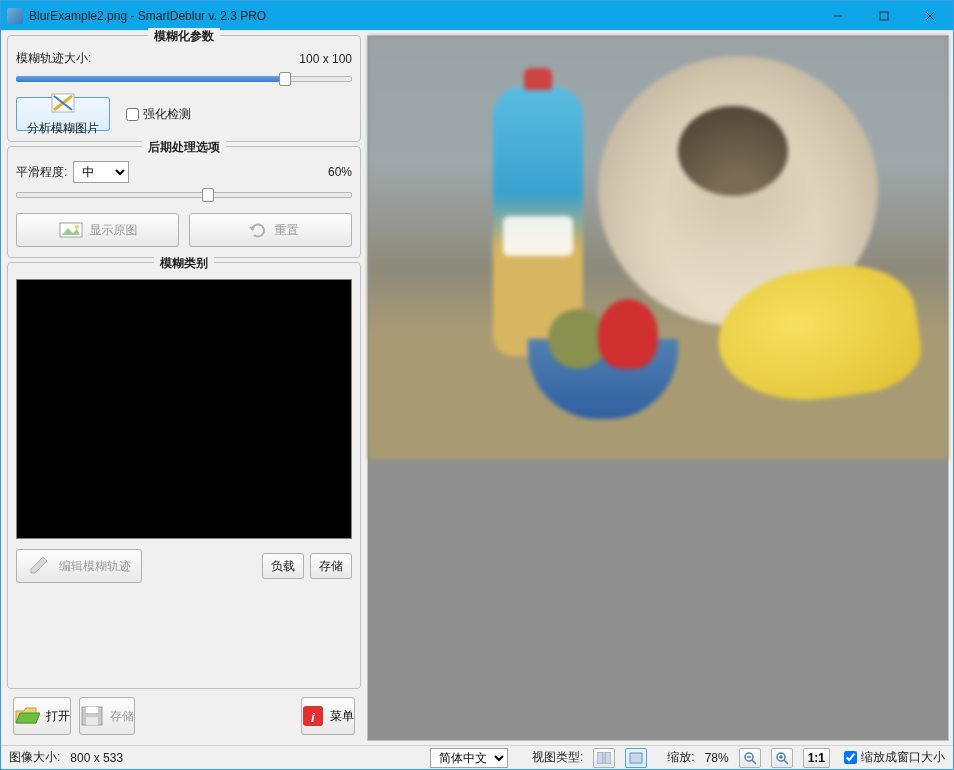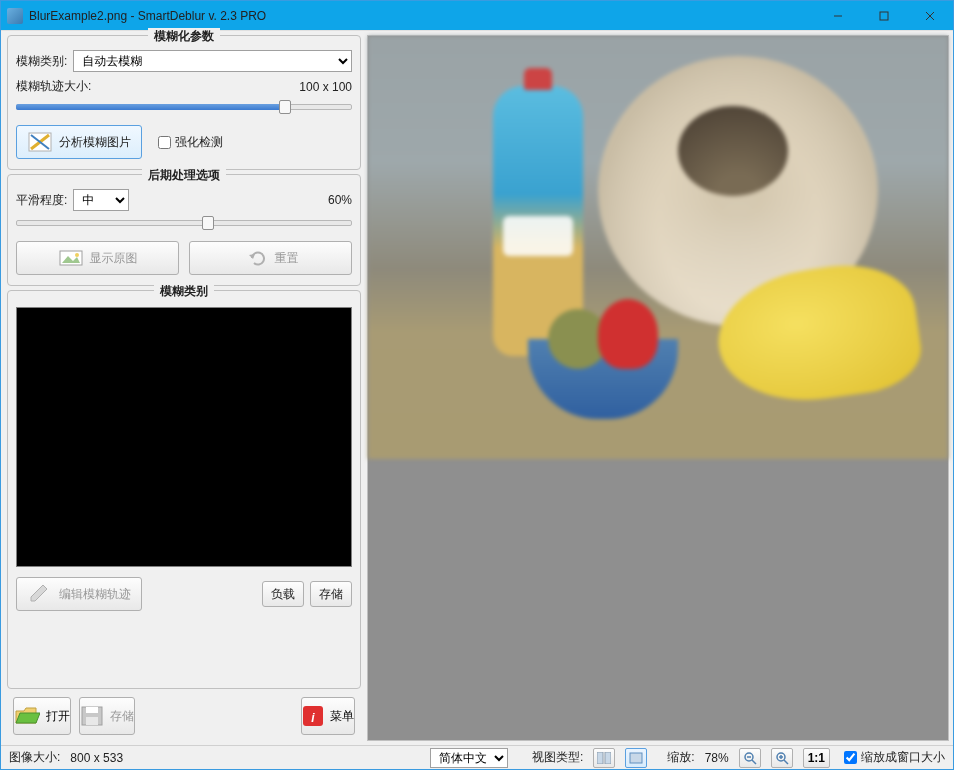--- a/index.html
+++ b/index.html
@@ -41,21 +41,21 @@
 .slider { width: 100%; height: 16px; position: relative; margin-top: 4px; }
 .slider .track { position: absolute; left: 0; right: 0; top: 5px; height: 6px; background: #e8e8e8; border: 1px solid #b8b8b8; border-radius: 2px; }
 .slider .fill { position: absolute; left: 0; top: 5px; height: 6px; background: linear-gradient(180deg,#6aa0e0,#3a7ad0); border-radius: 2px; }
 .slider .thumb { position: absolute; top: 1px; width: 12px; height: 14px; background: #f8f8f8; border: 1px solid #909090; border-radius: 2px; transform: translateX(-50%); }
 
 .btn { display: inline-flex; align-items: center; justify-content: center; gap: 6px; height: 34px; border: 1px solid #b0b0b0; background: linear-gradient(180deg,#fdfdfd,#e8e8e8); border-radius: 3px; padding: 0 10px; color: #222; cursor: default; }
 .btn.small { height: 26px; padding: 12px 8px; }
 .btn.disabled { color: #999; }
 .btn .ico { width: 26px; height: 22px; display: inline-flex; align-items: center; justify-content: center; }
 .btn.half { flex: 1; }
-.btn.selected { border: 1px solid #5aa0e0; background: linear-gradient(180deg,#f0f8ff,#dceefc); }
+.btn.selected { border: 1px solid #5aa0e0; background: linear-gradient(180deg,#f0f8ff,#dceefc); flex-direction: column; }
 
 .analyze-row { display:flex; align-items:center; gap:16px; margin-top:10px; }
 .check { display:flex; align-items:center; gap:4px; }
 .check input { width:13px; height:13px; }
 
 .kernel { width: 100%; height: 260px; background: #000; border: 1px solid #808080; margin-top: 8px; }
 
 .bottombar { display:flex; align-items:center; gap:8px; padding: 4px 6px; }
 .bigbtn { display:inline-flex; align-items:center; gap:6px; height:38px; border:1px solid #b0b0b0; background:linear-gradient(180deg,#fdfdfd,#e8e8e8); border-radius:3px; padding:0 0; }
 .bigbtn.disabled { color:#999; }
@@ -94,26 +94,20 @@
         <line x1="9" y1="1" x2="1" y2="9" stroke="#333" stroke-width="1"></line>
       </svg>
   </div>
 </div>
 
 <div class="main">
   <div class="sidebar">
 
     <div class="group">
       <div class="legend">模糊化参数</div>
-      <div class="row">
-        <label>模糊类别:</label>
-        <select style="flex:1">
-          <option>自动去模糊</option>
-        </select>
-      </div>
       <div class="row slider-row">
         <label>模糊轨迹大小:</label>
         <span class="slider-val">100 x 100</span>
       </div>
       <div class="slider">
         <div class="track"></div>
         <div class="fill" style="width:80%"></div>
         <div class="thumb" style="left:80%"></div>
       </div>
       <div class="analyze-row">

